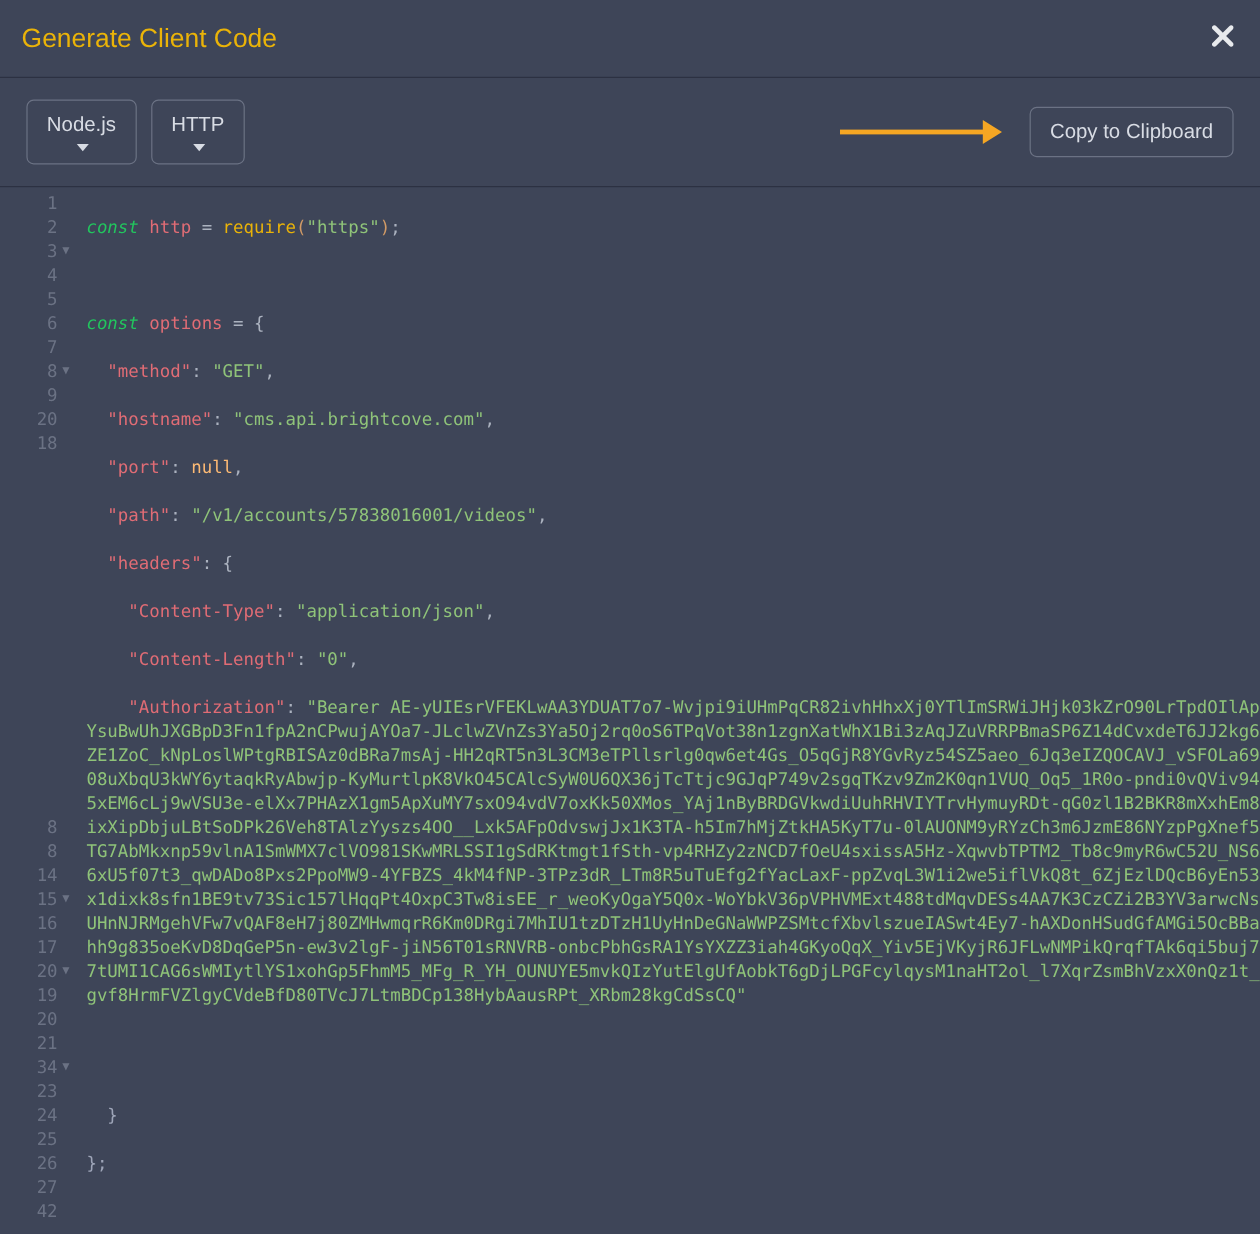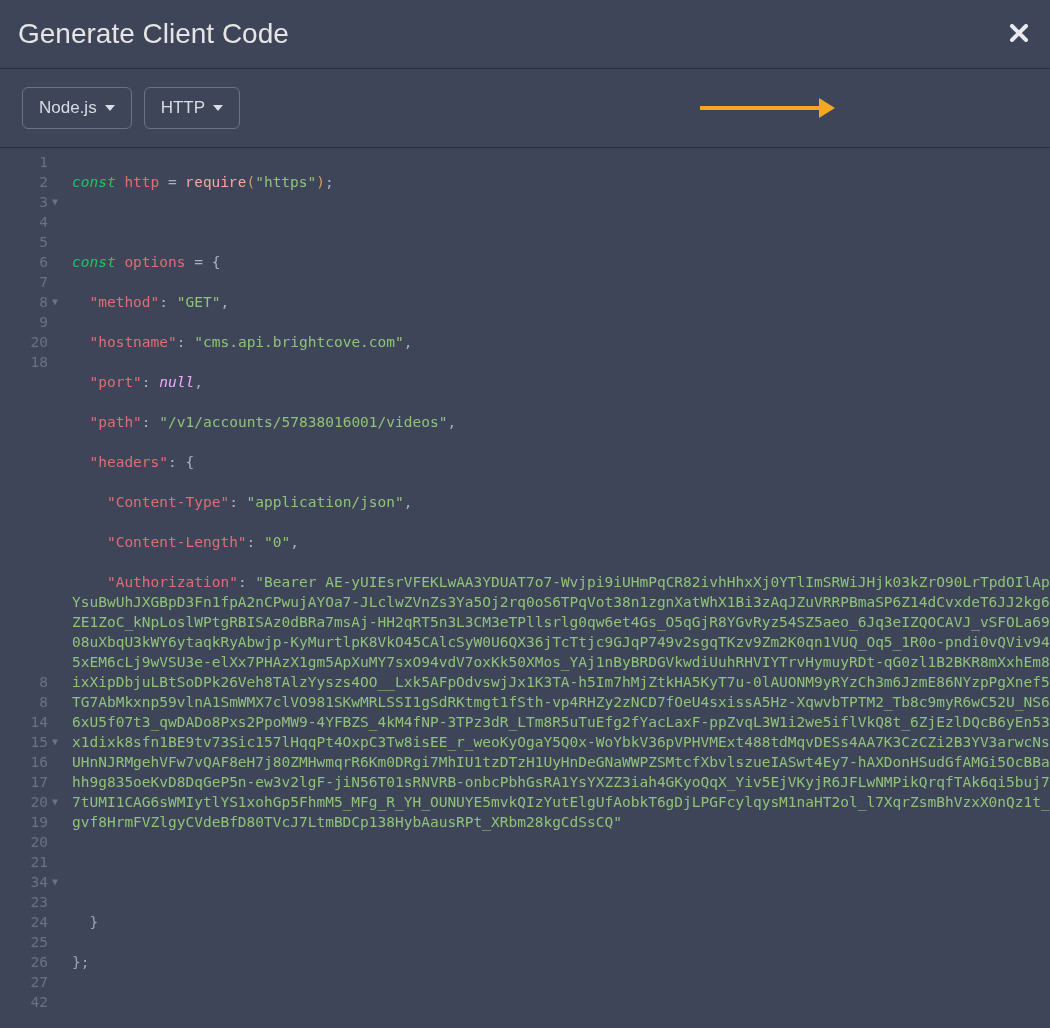--- a/index.html
+++ b/index.html
@@ -15,23 +15,23 @@
   background: #3e4558;
 }
 .modal-header {
   display: flex;
   justify-content: space-between;
   align-items: center;
   padding: 18px 22px 18px 18px;
   border-bottom: 1px solid #2c3142;
 }
 .modal-title {
-  font-size: 28px;
+  font-size: 22px;
   font-weight: 400;
-  color: #e5e5e5;
+  color: #eab308;
 }
 .close-x {
   font-size: 24px;
   font-weight: bold;
   color: #e8eaed;
   cursor: pointer;
 }
 .toolbar {
   display: flex;
   justify-content: space-between;
@@ -48,20 +48,21 @@
   background: transparent;
   border: 1px solid #6b7284;
   border-radius: 6px;
   color: #d8dce4;
   padding: 10px 16px;
   font-size: 17px;
   cursor: pointer;
   display: inline-flex;
   align-items: center;
   gap: 6px;
+  flex-direction: column;
 }
 .caret {
   width: 0;
   height: 0;
   border-left: 5px solid transparent;
   border-right: 5px solid transparent;
   border-top: 6px solid #d8dce4;
   display: inline-block;
   margin-left: 2px;
 }
@@ -119,24 +120,24 @@
   flex: 1;
   white-space: pre;
   color: #9ea5b8;
   padding-left: 12px;
 }
 .code-line { height: 20px; }
 .code-line.wrap { white-space: pre-wrap; word-break: break-all; height: auto; }
 .kw { color: #22c55e; font-style: italic; }
 .var { color: #e06c75; }
 .op { color: #abb2bf; }
-.fn { color: #fca5a5; font-family: Liberation Mono, monospace; }
+.fn { color: #eab308; }
 .str { color: #8fc379; }
 .key { color: #e06c75; }
-.null { color: #f0abfc; font-style: italic; }
+.null { color: #fdba74; }
 .paren { color: #d19a66; }
 .plain { color: #abb2bf; }
 </style>
 </head>
 <body>
 
 <div class="modal">
   <div class="modal-header">
     <div class="modal-title">Generate Client Code</div>
     <div class="close-x"><svg width="18" height="18" viewBox="0 0 18 18">
@@ -151,20 +152,21 @@
         </button>
       <button class="btn">
           <span>HTTP</span>
           <span class="caret"></span>
         </button>
     </div>
     <div class="arrow">
       <div class="arrow-line"></div>
         <div class="arrow-head"></div>
     </div>
+    <button class="btn">Copy to Clipboard</button>
   </div>
 
   <div class="code-area">
     <div class="gutter">
       <div class="gutter-line">1</div>
       <div class="gutter-line">2</div>
       <div class="gutter-line"><span>3</span><span class="fold">▼</span></div>
       <div class="gutter-line">4</div>
       <div class="gutter-line">5</div>
       <div class="gutter-line">6</div>

